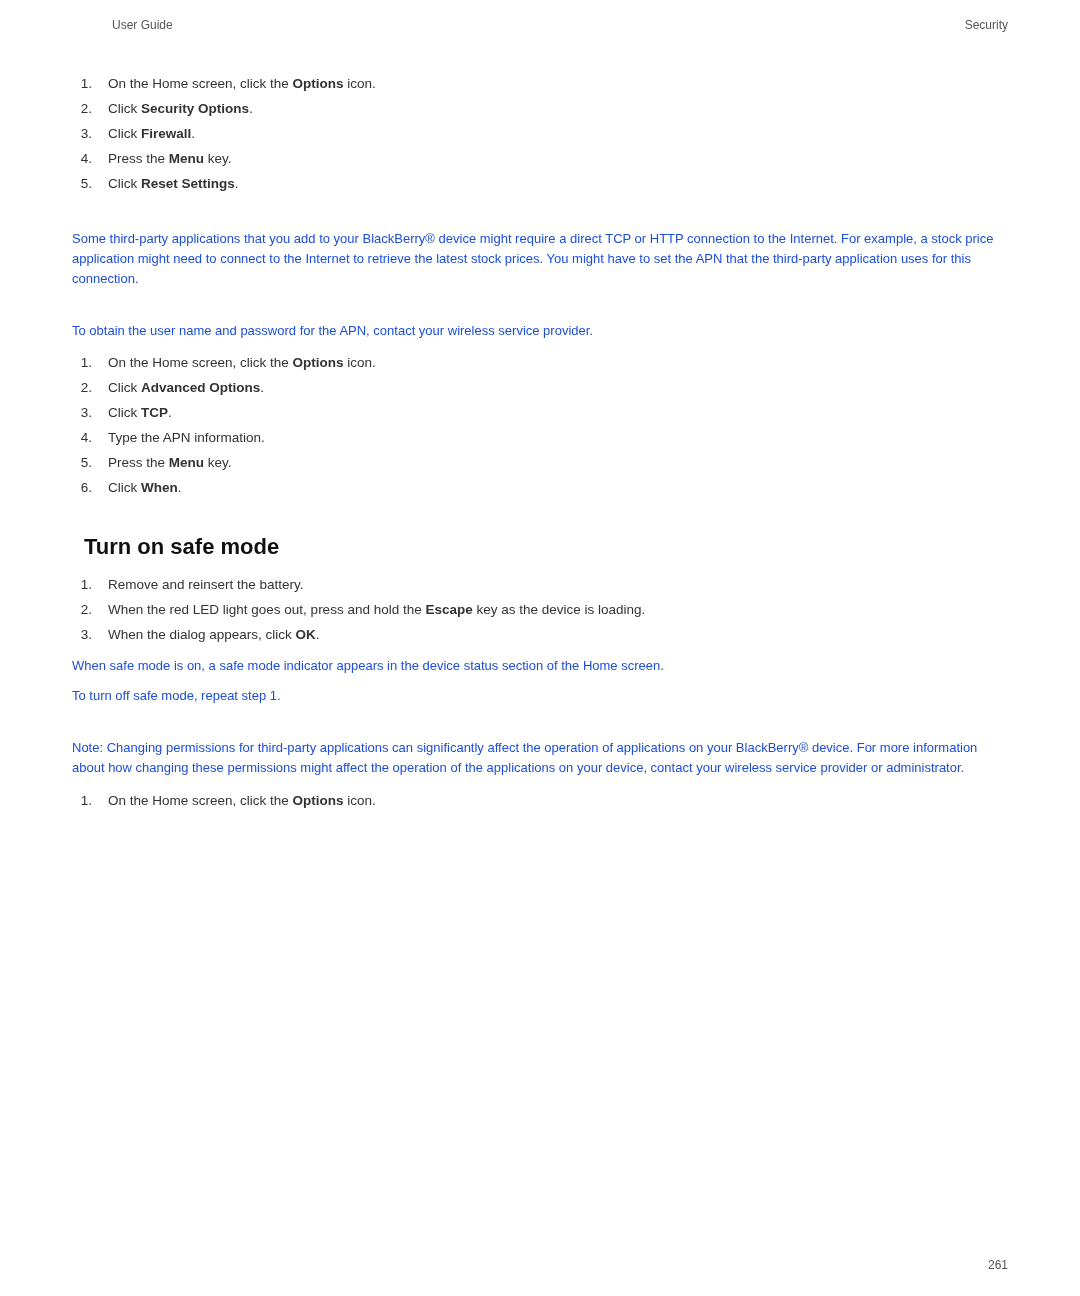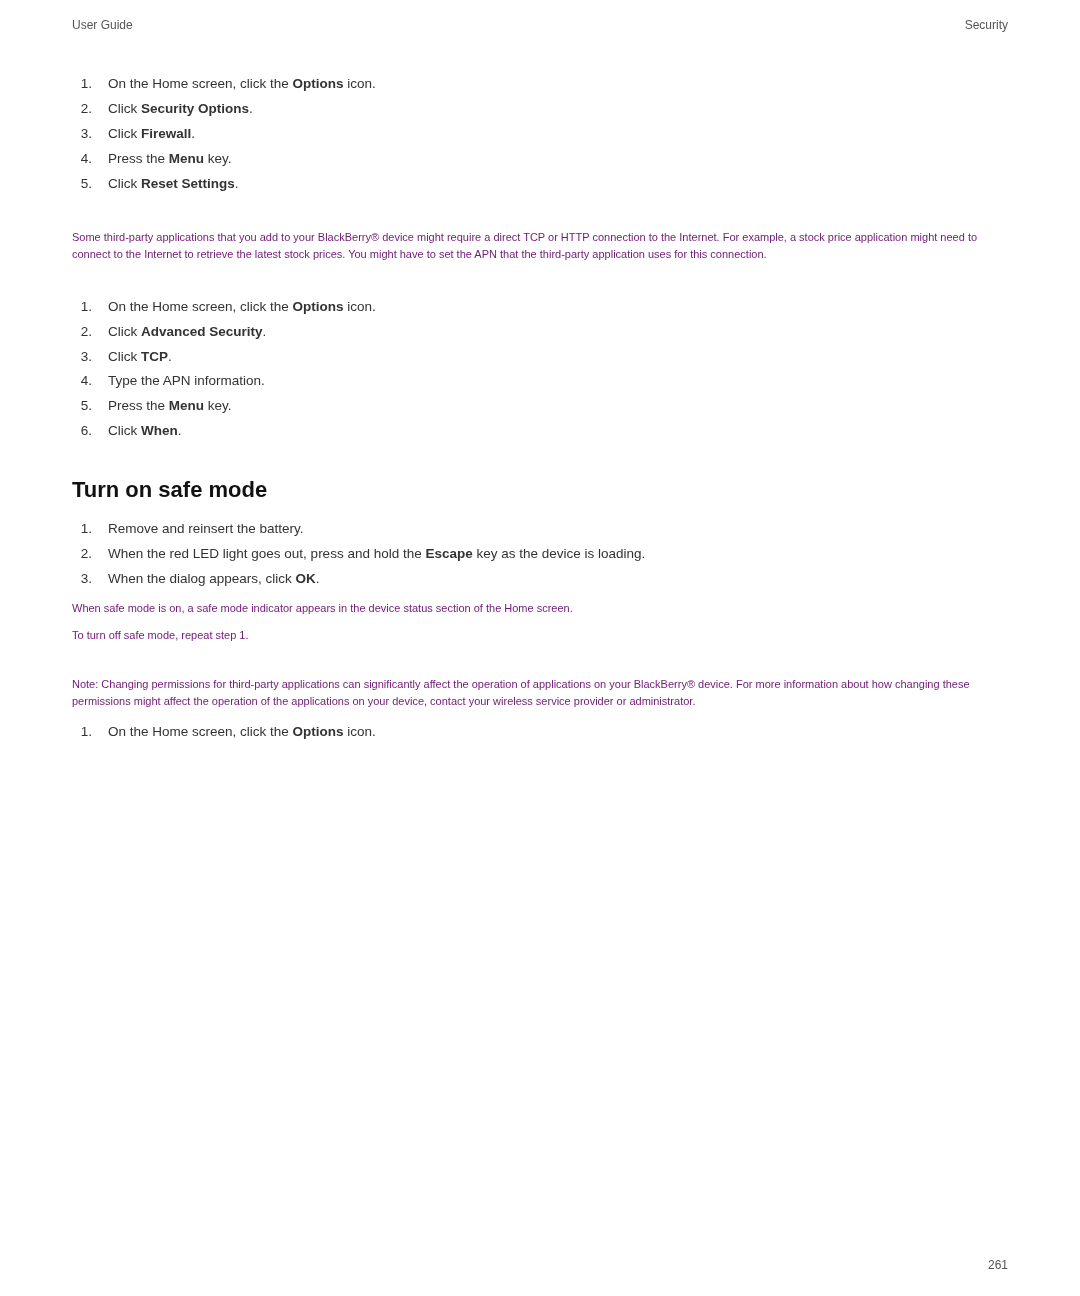--- a/index.html
+++ b/index.html
@@ -15,21 +15,21 @@
       font-family: Arial, Helvetica, sans-serif;
       font-size: 14px;
       color: #222222;
       position: relative;
     }
 
     .page-header {
       display: flex;
       justify-content: space-between;
       align-items: flex-start;
-      padding: 18px 72px 0 72px;
+      padding: 18px 72px 0 112px;
       margin-bottom: 40px;
     }
 
     .header-left, .header-right {
       font-size: 12px;
       color: #555555;
     }
 
     .content {
       padding: 0 72px;
@@ -38,33 +38,34 @@
     .section {
       margin-bottom: 32px;
     }
 
     .section-title-large {
       font-size: 22px;
       font-weight: bold;
       color: #111111;
       margin-bottom: 12px;
       line-height: 1.3;
+      margin-left: 12px;
     }
 
     .section-title-medium {
       font-size: 18px;
       font-weight: bold;
       color: #111111;
       margin-bottom: 10px;
       line-height: 1.3;
     }
 
     .body-text {
-      font-size: 11px;
-      color: #701a75;
+      font-size: 13px;
+      color: #1d4ed8;
       line-height: 1.55;
       margin-bottom: 10px;
     }
 
     .ordered-list {
       list-style: none;
       padding: 0;
       margin: 0 0 8px 0;
     }
 
@@ -134,28 +135,29 @@
           <span>Click <b>Reset Settings</b>.</span>
         </li>
     </ol>
   </div>
 
   <div class="section">
     <p class="body-text">Some third-party applications that you add to your BlackBerry® device might require a direct TCP or HTTP connection to the Internet. For example, a stock price application might need to connect to the Internet to retrieve the latest stock prices. You might have to set the APN that the third-party application uses for this connection.</p>
   </div>
 
   <div class="section">
+    <p class="body-text">To obtain the user name and password for the APN, contact your wireless service provider.</p>
     <ol class="ordered-list">
       <li>
           <span class="list-num">1.</span>
           <span>On the Home screen, click the <b>Options</b> icon.</span>
         </li>
       <li>
           <span class="list-num">2.</span>
-          <span>Click <b>Advanced Security</b>.</span>
+          <span>Click <b>Advanced Options</b>.</span>
         </li>
       <li>
           <span class="list-num">3.</span>
           <span>Click <b>TCP</b>.</span>
         </li>
       <li>
           <span class="list-num">4.</span>
           <span>Type the APN information.</span>
         </li>
       <li>

